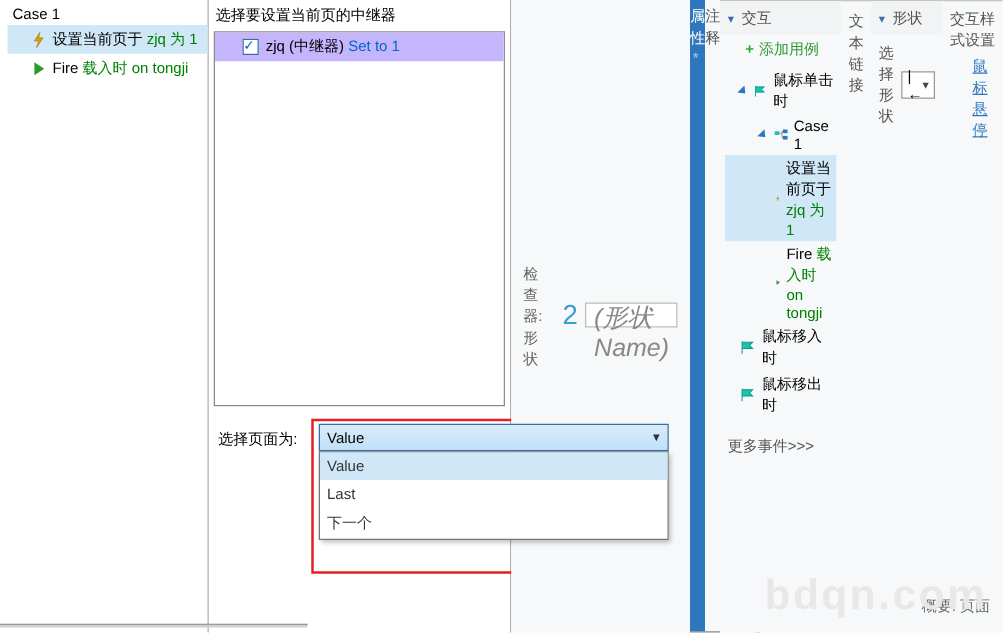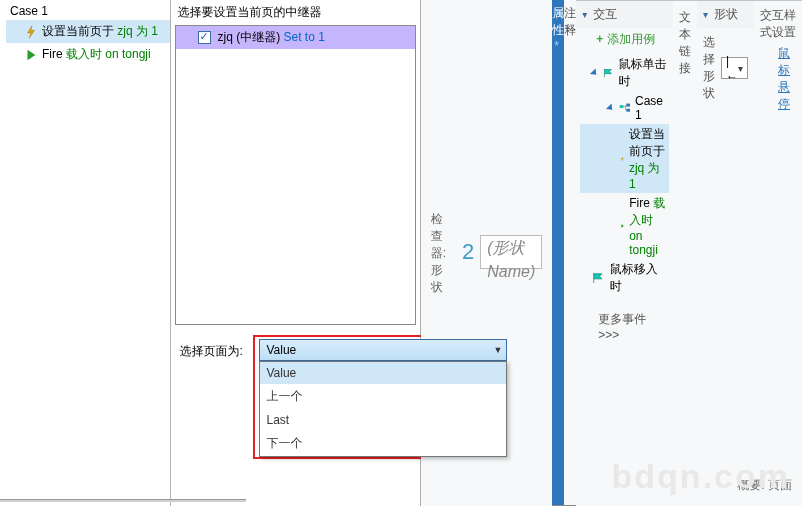--- a/index.html
+++ b/index.html
@@ -25,33 +25,33 @@
   .cb-wrap { display: flex; align-items: center; gap: 3px; }
   .cb { width: 13px; height: 13px; border: 1px solid #3a6ea5; background: #fff; position: relative; }
   .cb.ck::after { content: "✓"; position: absolute; top: -2px; left: 0; font-size: 11px; color: #1a5fb4; }
   .listbox { border: 1px solid #8a8a8a; height: 300px; overflow: hidden; }
   .list-row { display: flex; align-items: center; gap: 6px; padding: 3px 6px 3px 22px; background: #c4b5fd; border-bottom: 0; }
   .list-row .lnk { color: #0066cc; }
 
   .page-select-row { display: flex; align-items: flex-start; margin-top: 14px; position: relative; }
   .page-select-lbl { padding-top: 4px; margin-left: 4px; }
   .red-box { position: absolute; border: 2px solid #e52020; width: 254px; height: 124px; left: 78px; top: -4px; pointer-events: none; }
-  .select-open { position: absolute; left: 84px; top: 0; width: 248px; z-index: 10; }
+  .select-open { position: absolute; left: 84px; top: 0; width: 280px; z-index: 10; }
   .select-btn { display: flex; align-items: center; justify-content: space-between; height: 22px; border: 1px solid #3a6ea5; background: linear-gradient(#d8ecfb,#bfe0f8); padding: 0 4px 0 6px; }
   .select-btn .tri { font-size: 9px; color: #333; }
   .dd-list { border: 1px solid #767676; border-top: 1px solid #767676; background: #fff; box-shadow: 2px 2px 4px rgba(0,0,0,.25); }
   .dd-item { padding: 4px 6px; color: #333; }
   .dd-item.hl { background: #d0e7f8; }
 
   
   .right-col { flex: 1; position: relative; background: #f7f8f9; display: flex; flex-direction: row; }
   .right-top-bar { display: flex; align-items: center; justify-content: flex-end; padding: 4px 10px; color: #666; gap: 4px; }
   .name-row { display: flex; align-items: center; padding: 4px 10px 6px 6px; gap: 6px; }
   .name-row .big2 { font-size: 22px; color: #3a9bcc; }
-  .shape-name { font-size: 16px; color: #888; font-style: italic; border: 1px solid #bbb; background:#fff; flex:1; height:34px; line-height:24px; padding:0 6px; }
+  .shape-name { font-size: 20px; color: #888; font-style: italic; border: 1px solid #bbb; background:#fff; flex:1; height:20px; line-height:24px; padding:0 6px; }
   .tabs-row { display: flex; align-items: stretch; border-bottom: 1px solid #888; }
   .tab { flex: 1; text-align: left; padding: 5px 0; color: #555; }
   .tab.active { background: #2f77bc; color: #fff; }
   .tab .star { color: #9dd1ff; margin-left: 2px; }
 
   .sec { border-top: 1px solid #c4c4c4; }
   .sec-hd { display: flex; align-items: center; padding: 5px 6px; color: #555; background:#f2f3f4; }
   .sec-hd .chev { color: #3a6ea5; margin-right: 6px; font-size: 10px; }
   .add-case { padding: 3px 6px 6px 20px; color: #339933; }
   .add-case .plus { color: #33aa33; font-weight: bold; margin-right: 4px; }
@@ -60,21 +60,21 @@
   .tree-row { display: flex; align-items: center; padding: 2px 2px; gap: 4px; }
   .tree-row.sel { background: #d0e7f8; }
   .tri-open { width: 0; height: 0; border-left: 5px solid #2f77bc; border-top: 4px solid transparent; border-bottom: 4px solid transparent; transform: rotate(45deg); margin-right: 2px; }
   .flag-ico { width: 14px; height: 12px; }
   .case-ico { width: 14px; height: 12px; }
   .tree-row .lnk { color: #008000; }
   .lvl1 { padding-left: 12px; }
   .lvl2 { padding-left: 28px; }
   .lvl3 { padding-left: 40px; }
 
-  .more-ev { padding: 6px 6px 10px 6px; color: #555; margin-left: 16px; }
+  .more-ev { padding: 6px 6px 10px 6px; color: #555; }
 
   .link-sec { padding: 8px 6px 10px 6px; color: #555; }
   .shape-sel-row { display: flex; align-items: center; gap: 6px; padding: 6px 6px; }
   .shape-sel-lbl { color:#555; }
   .shape-dd { flex:1; height:22px; border:1px solid #999; background:#fff; display:flex; align-items:center; justify-content:space-between; padding:0 4px; }
   .tri-dn { font-size: 10px; color:#444; }
 
   .inter-style { padding:6px 6px; border-top:1px solid #c4c4c4; color:#555;}
   .hover-row { padding:4px 6px 6px 18px; color:#2f77bc; text-decoration: underline; }
 
@@ -120,21 +120,20 @@
     <div class="page-select-row">
       <div class="page-select-lbl">选择页面为:</div>
       <div class="red-box"></div>
       <div class="select-open">
         <div class="select-btn">
           <span>Value</span>
           <span class="tri">▼</span>
         </div>
         <div class="dd-list">
           <div class="dd-item hl">Value</div>
-          <div class="dd-item">上一个</div>
           <div class="dd-item">Last</div>
           <div class="dd-item">下一个</div>
         </div>
       </div>
     </div>
   </div>
 
   <div class="vline"></div>
 
   <div class="right-col">
@@ -185,20 +184,26 @@
               <path d="M4 2 L13 8 L4 14 Z" fill="#2a9c2a"></path>
             </svg>
           <span><span>Fire </span><span class="lnk">载入时 on tongji</span></span>
         </div>
         <div class="tree-row lvl1">
           <svg class="flag-ico" viewBox="0 0 16 14">
               <path d="M2 1 V13 M2 2 H12 L9 5 L12 8 H2" fill="#19c3b0" stroke="#0e9a8a" stroke-width="1"></path>
             </svg>
           <span>鼠标移入时</span>
         </div>
+        <div class="tree-row lvl1">
+          <svg class="flag-ico" viewBox="0 0 16 14">
+              <path d="M2 1 V13 M2 2 H12 L9 5 L12 8 H2" fill="#19c3b0" stroke="#0e9a8a" stroke-width="1"></path>
+            </svg>
+          <span>鼠标移出时</span>
+        </div>
       </div>
       <div class="more-ev">更多事件&gt;&gt;&gt;</div>
     </div>
 
     <div class="sec">
       <div class="link-sec">文本链接</div>
     </div>
 
     <div class="sec">
       <div class="sec-hd">

